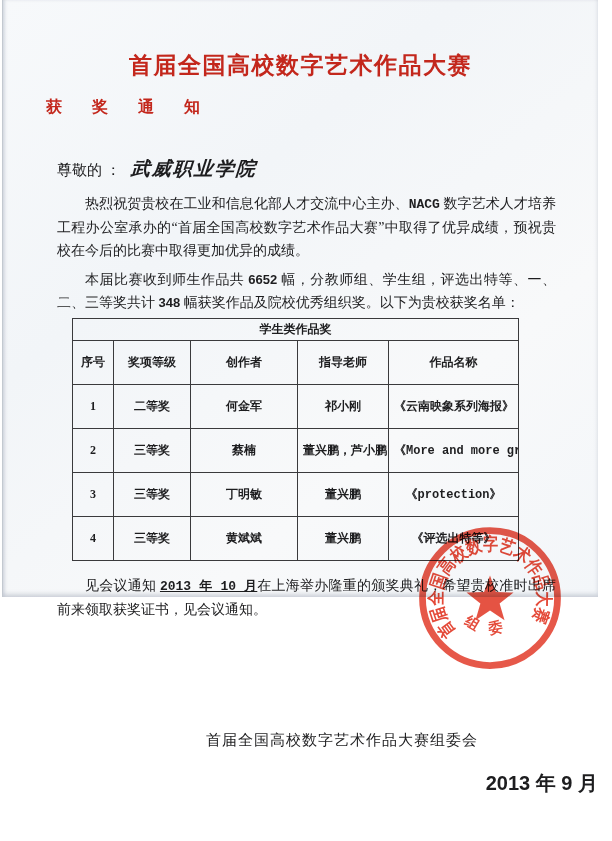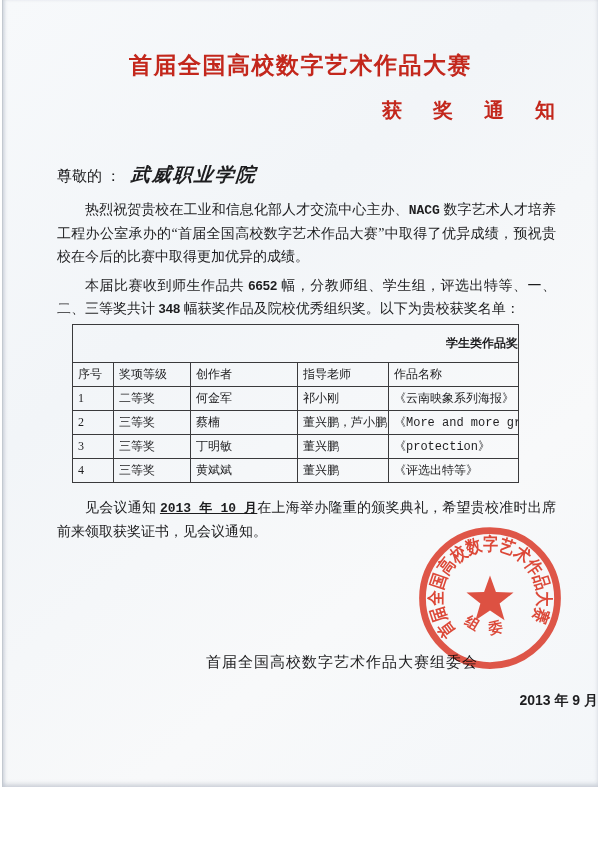--- a/index.html
+++ b/index.html
@@ -3,32 +3,32 @@
 <meta charset="utf-8">
 <style>
   html,body{margin:0;padding:0;}
   body{
     width:612px;height:841px;position:relative;overflow:hidden;
     background:#ffffff;
     font-family:"Liberation Serif","DejaVu Serif",serif;
     color:#1d1d1f;
   }
   .paper{
-    position:absolute;left:2px;top:0;width:595px;height:787px;
+    position:absolute;left:2px;top:0;width:595px;height:597px;
     background:linear-gradient(140deg,#f7f9fb 0%,#f2f5f8 35%,#f8f9fa 70%,#f3f6f9 100%);
     border-left:1px solid #c3c9d0;
     box-shadow:inset 0 -3px 4px rgba(140,150,165,.35), inset 2px 0 3px rgba(170,180,195,.25);
   }
   .title-main{
     margin:50px 30px 0 30px;text-align:center;
     font-size:23px;font-weight:bold;letter-spacing:1.5px;
   }
   .title-sub{
-    margin:16px 30px 0 30px;text-align:right;
-    font-size:20px;font-weight:bold;letter-spacing:13px;text-indent:13px;
+    margin:16px 30px 0 30px;text-align:left;
+    font-size:16px;font-weight:bold;letter-spacing:13px;text-indent:13px;
   }
   .salutation{
     margin:38px 40px 0 54px;font-size:15px;
   }
   .recipient{
     font-size:19px;font-weight:bold;font-style:italic;
     margin-left:10px;letter-spacing:2px;
     transform:skewX(-4deg);display:inline-block;
   }
   .para{
@@ -40,34 +40,34 @@
   .para.p3{margin-top:13px;}
   .num{font-family:"Liberation Sans","DejaVu Sans",sans-serif;font-weight:bold;font-size:13px;}
   .bold-date{font-family:Liberation Mono, monospace;font-weight:bold;font-size:13px;text-decoration:underline;}
   .nacg{font-family:Liberation Mono, monospace;font-weight:bold;font-size:13px;}
 
   table.awards{
     border-collapse:collapse;margin:4px 0 0 69px;width:446px;
     font-size:12px;table-layout:fixed;
   }
   table.awards td,table.awards th{
-    border:1px solid #3a3a3c;padding:3px 5px;text-align:left;
-    font-weight:normal;white-space:nowrap;overflow:hidden;
+    border:1px solid #3a3a3c;padding:13px 5px;text-align:center;
+    font-weight:bold;white-space:nowrap;overflow:hidden;
   }
-  table.awards .caption-cell{text-align:right;font-weight:600;padding:10px 0;}
+  table.awards .caption-cell{text-align:center;font-weight:600;padding:2px 0;}
   col.c0{width:41px}col.c1{width:77px}col.c2{width:107px}col.c3{width:91px}col.c4{width:130px}
   .mono{font-family:"Liberation Mono","DejaVu Sans Mono",monospace;}
 
   .signature{
     margin-top:110px;text-align:right;padding-right:120px;
     font-size:15px;letter-spacing:1px;position:relative;z-index:1;
   }
   .date-line{
     margin-top:20px;text-align:right;
-    font-size:14px;position:relative;z-index:1;
+    font-size:20px;position:relative;z-index:1;
     font-family:"Liberation Sans","DejaVu Sans",sans-serif;font-weight:bold;
   }
   .seal{
     position:absolute;left:412px;top:523px;width:150px;height:150px;
     z-index:2;mix-blend-mode:multiply;opacity:.92;
   }
   .red{color:var(--title-red);}
 </style>
 </head>
 <body>

